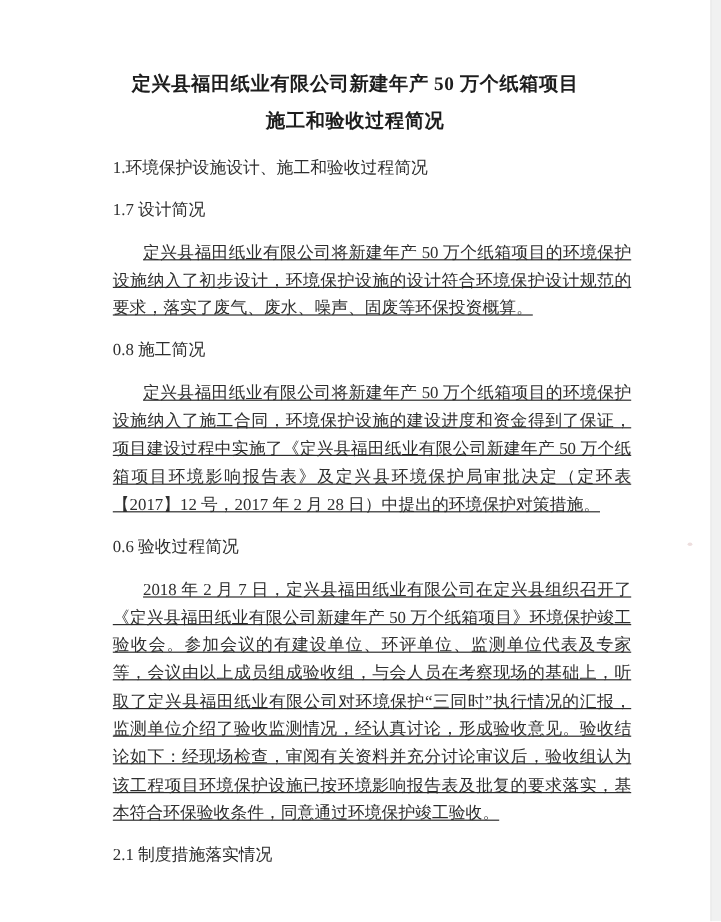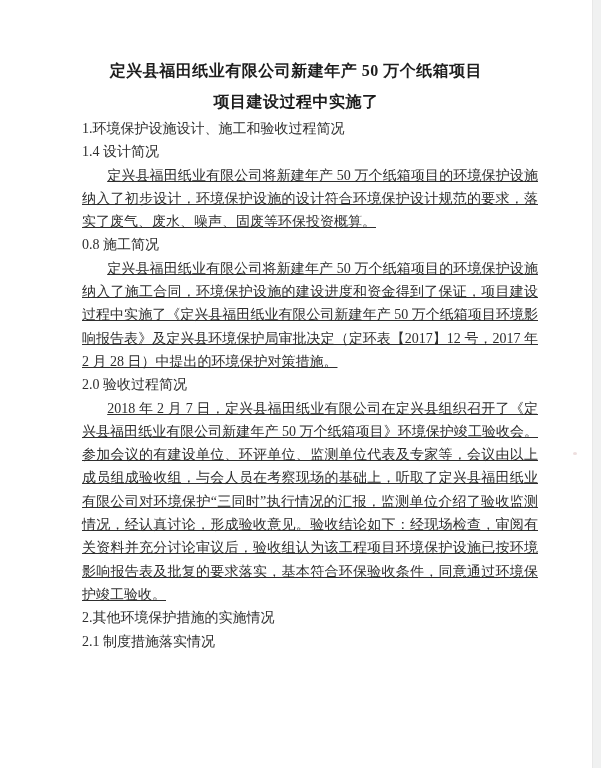--- a/index.html
+++ b/index.html
@@ -57,48 +57,47 @@
     letter-spacing: 0.5px;
   }
   .doc-body {
     margin: 0 54px 0 82px;
     font-size: 14px;
     line-height: 23.3px;
     text-align: justify;
     color: #2e2e2e;
   }
   .block {
-    margin: 0;
+    margin: 12px;
     padding: 0;
   }
   .block.p {
     text-indent: 1.8em;
     text-decoration: underline;
   }
   .block.h1, .block.h2 {
     font-weight: normal;
     text-indent: 0;
   }
 </style>
 </head>
 <body>
 
 <div class="page">
   <div class="paper">
     <div class="doc-title">
       <span class="title-line">定兴县福田纸业有限公司新建年产 50 万个纸箱项目</span>
-      <span class="title-line">项目建设过程中实施了</span>
+      <span class="title-line">施工和验收过程简况</span>
     </div>
     <div class="doc-body" id="doc-body">
         <div class="block h1">1.环境保护设施设计、施工和验收过程简况</div>
-        <div class="block h2">1.4 设计简况</div>
+        <div class="block h2">1.7 设计简况</div>
         <div class="block p">定兴县福田纸业有限公司将新建年产 50 万个纸箱项目的环境保护设施纳入了初步设计，环境保护设施的设计符合环境保护设计规范的要求，落实了废气、废水、噪声、固废等环保投资概算。</div>
         <div class="block h2">0.8 施工简况</div>
         <div class="block p">定兴县福田纸业有限公司将新建年产 50 万个纸箱项目的环境保护设施纳入了施工合同，环境保护设施的建设进度和资金得到了保证，项目建设过程中实施了《定兴县福田纸业有限公司新建年产 50 万个纸箱项目环境影响报告表》及定兴县环境保护局审批决定（定环表【2017】12 号，2017 年 2 月 28 日）中提出的环境保护对策措施。</div>
-        <div class="block h2">2.0 验收过程简况</div>
+        <div class="block h2">0.6 验收过程简况</div>
         <div class="block p">2018 年 2 月 7 日，定兴县福田纸业有限公司在定兴县组织召开了《定兴县福田纸业有限公司新建年产 50 万个纸箱项目》环境保护竣工验收会。参加会议的有建设单位、环评单位、监测单位代表及专家等，会议由以上成员组成验收组，与会人员在考察现场的基础上，听取了定兴县福田纸业有限公司对环境保护“三同时”执行情况的汇报，监测单位介绍了验收监测情况，经认真讨论，形成验收意见。验收结论如下：经现场检查，审阅有关资料并充分讨论审议后，验收组认为该工程项目环境保护设施已按环境影响报告表及批复的要求落实，基本符合环保验收条件，同意通过环境保护竣工验收。</div>
-        <div class="block h1">2.其他环境保护措施的实施情况</div>
         <div class="block h2">2.1 制度措施落实情况</div>
       </div>
   </div>
   <div class="scan-speck"></div>
   <div class="scan-edge"></div>
 </div>
 
 </body></html>

